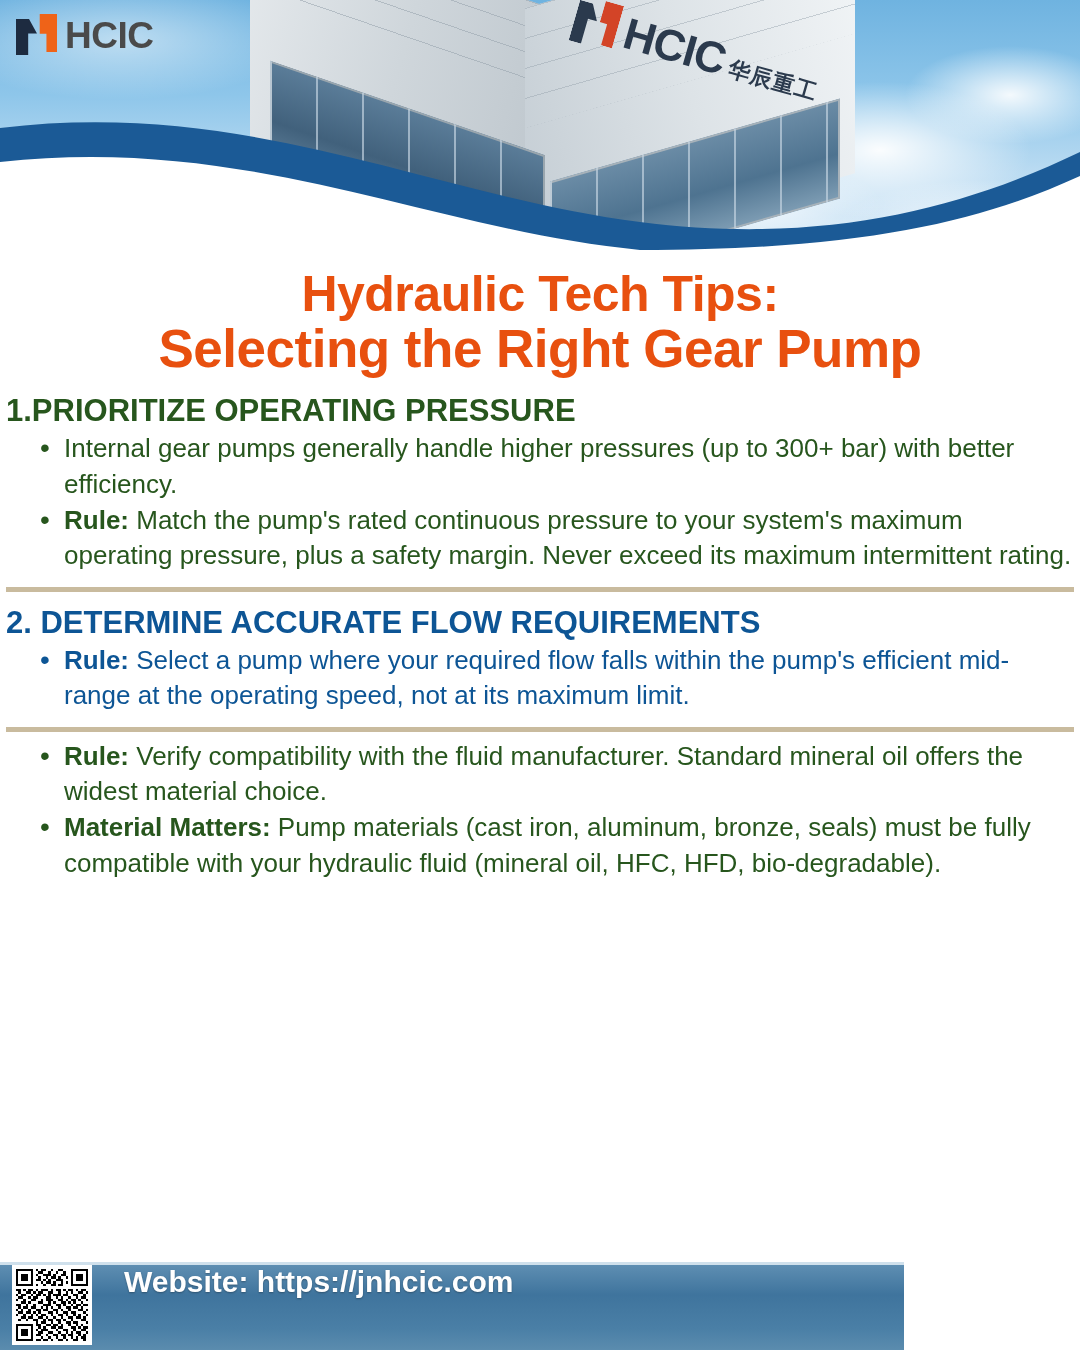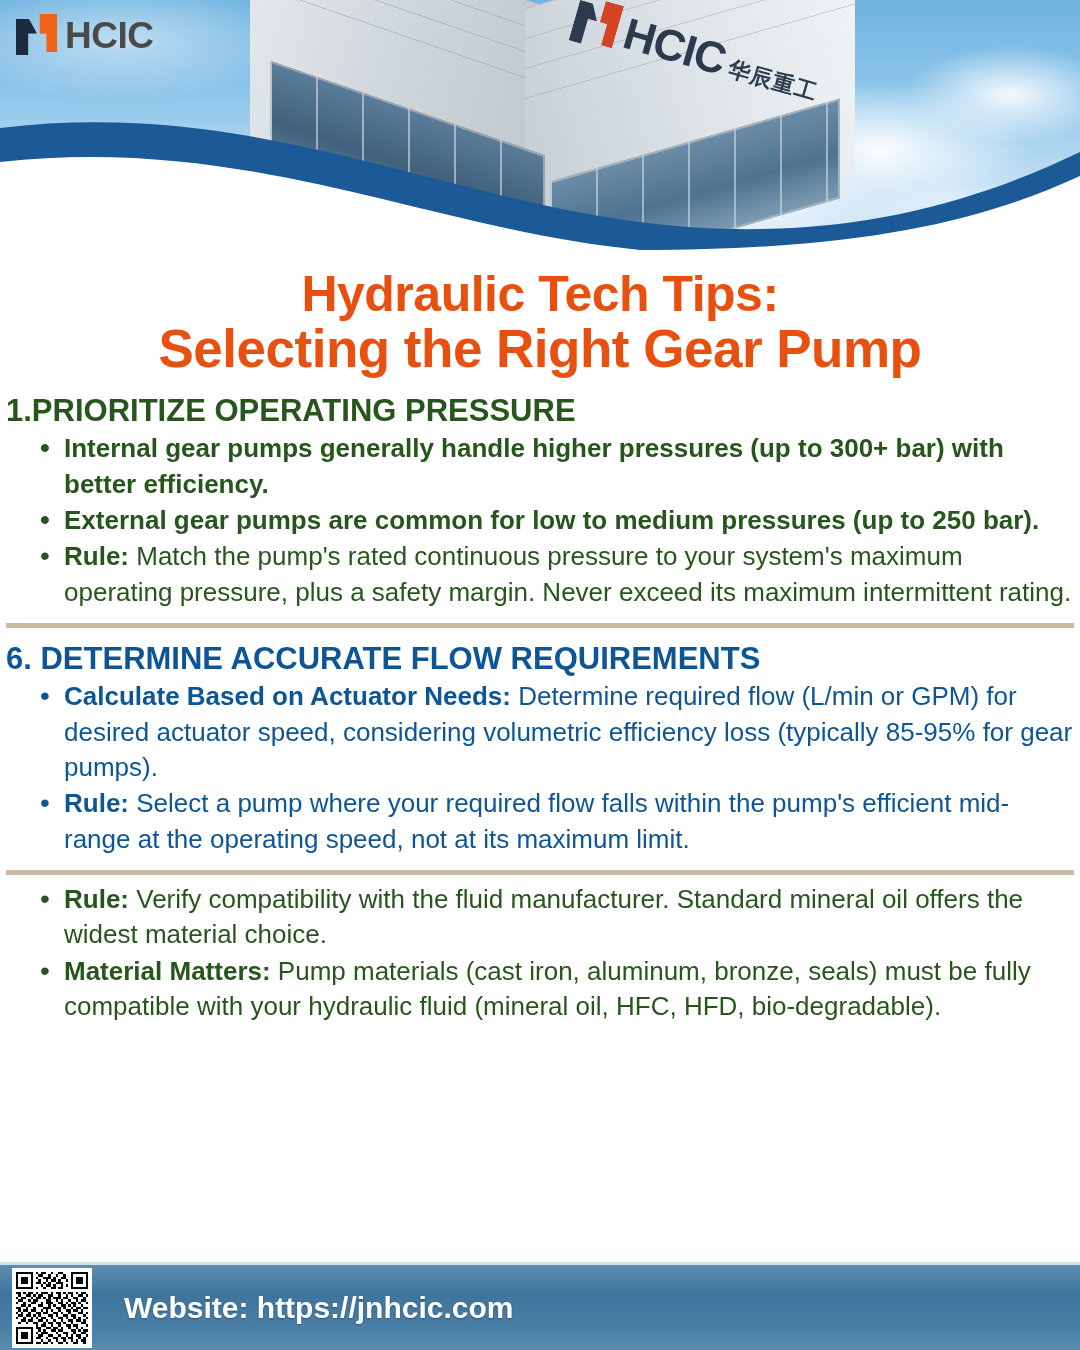--- a/index.html
+++ b/index.html
@@ -144,34 +144,34 @@
     padding-left:58px;
     font-size:26px;
     line-height:1.36;
     margin:1px 0;
   }
   ul.bullets > li::before {
     content:"•";
     position:absolute; left:34px; top:-2px;
     font-size:28px; line-height:1.36;
   }
-  li.no-bullet { padding-left:0;font-weight:bold; }
+  li.no-bullet { padding-left:0; }
   li.no-bullet::before { content:none; }
   .b { font-weight:bold; }
 
   .divider {
     height:5px; background:#C9BB9E; margin:6px 0 2px; width:100%;
   }
 
   
   .footer {
-    position:absolute; left:0; bottom:0; width:1080px; height:88px;
+    position:absolute; left:0; bottom:0; width:904px; height:88px;
     background:linear-gradient(180deg,#5e8eb2 0%,#3f749d 35%,#4a7fa6 75%,#5b8cae 100%);
     border-top:3px solid #cfe0ec;
-    display:flex; align-items:center;
+    display:flex; align-items:flex-start;
   }
   .qr {
     width:80px; height:80px; margin-left:12px; background:#fff;
     padding:4px; flex:none;
   }
   .qr svg { display:block; width:100%; height:100%; }
   .footer-text {
     color:#ffffff; font-size:30px; font-weight:bold;
     margin-left:32px; text-shadow:0 1px 2px rgba(0,0,0,.3);
   }
@@ -220,37 +220,31 @@
 </div>
 
 <div class="content">
 
   <div class="section">
     <div class="sec-head green">1.PRIORITIZE OPERATING PRESSURE</div>
     <ul class="bullets">
       <li class="green no-bullet">
         <span class="indent"></span><span>Internal gear pumps generally handle higher pressures (up to 300+ bar) with better efficiency.</span>
       </li>
-      <li class="green no-bullet">
-        <span class="indent"></span><span>External gear pumps are common for low to medium pressures (up to 250 bar).</span>
-      </li>
       <li class="green">
         <span class="b">Rule:</span><span> Match the pump's rated continuous pressure to your system's maximum operating pressure, plus a safety margin. Never exceed its maximum intermittent rating.</span>
       </li>
     </ul>
   </div>
 
   <div class="divider"></div>
 
   <div class="section">
-    <div class="sec-head blue">6.  DETERMINE ACCURATE FLOW REQUIREMENTS</div>
+    <div class="sec-head blue">2.  DETERMINE ACCURATE FLOW REQUIREMENTS</div>
     <ul class="bullets">
-      <li class="blue">
-        <span class="b">Calculate Based on Actuator Needs:</span><span> Determine required flow (L/min or GPM) for desired actuator speed, considering volumetric efficiency loss (typically 85-95% for gear pumps).</span>
-      </li>
       <li class="blue">
         <span class="b">Rule:</span><span> Select a pump where your required flow falls within the pump's efficient mid-range at the operating speed, not at its maximum limit.</span>
       </li>
     </ul>
   </div>
 
   <div class="divider"></div>
 
   <div class="section">
     <ul class="bullets">

